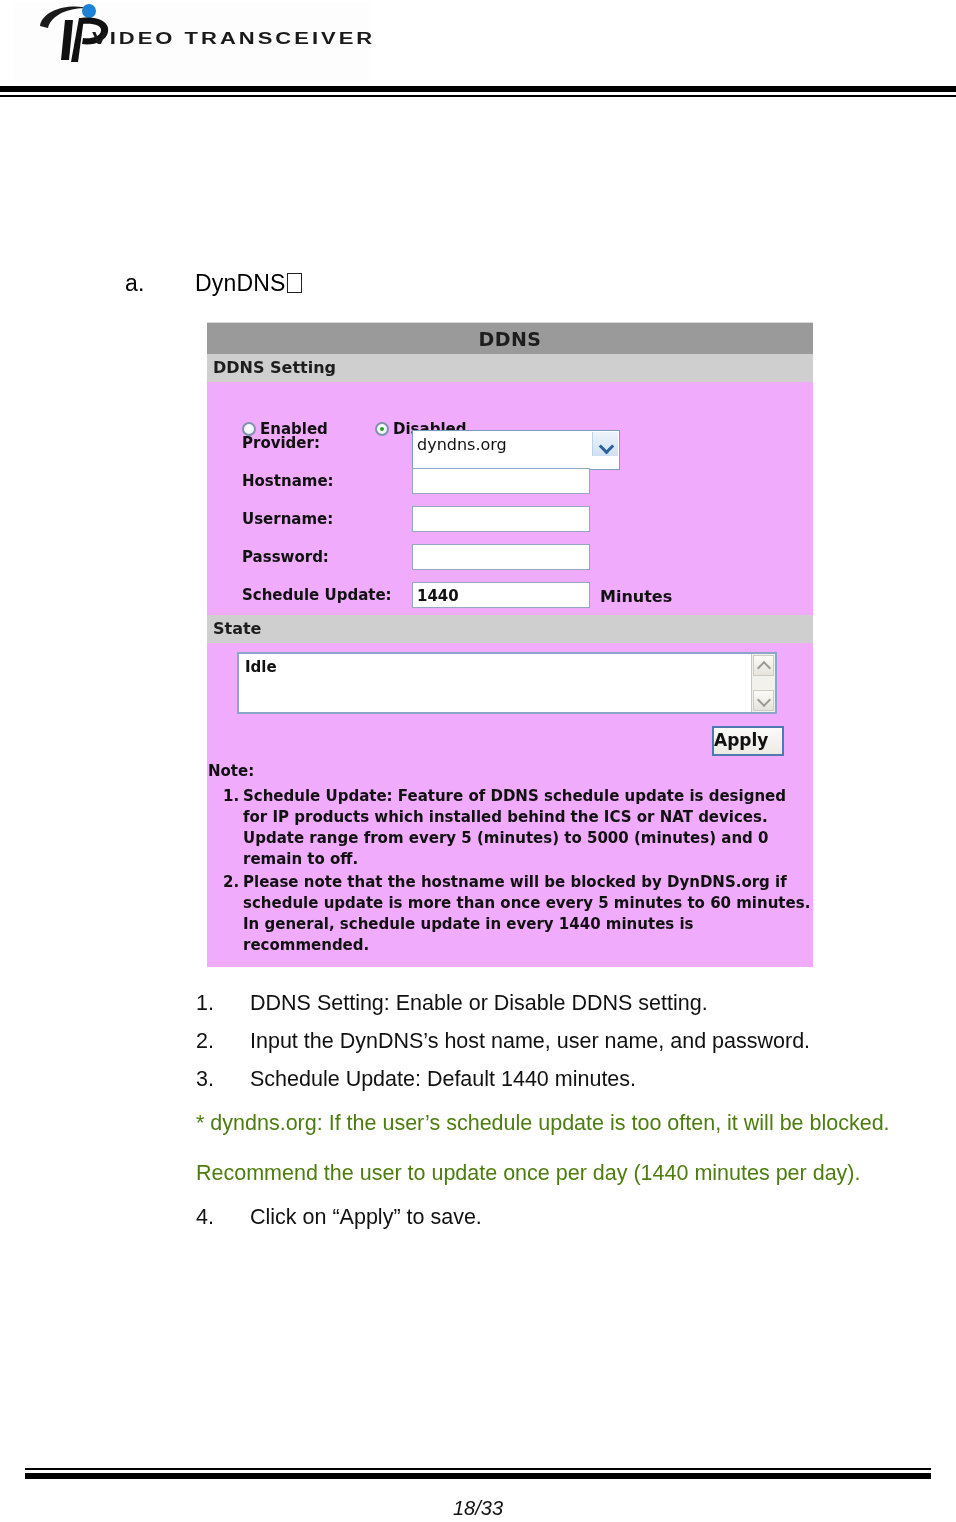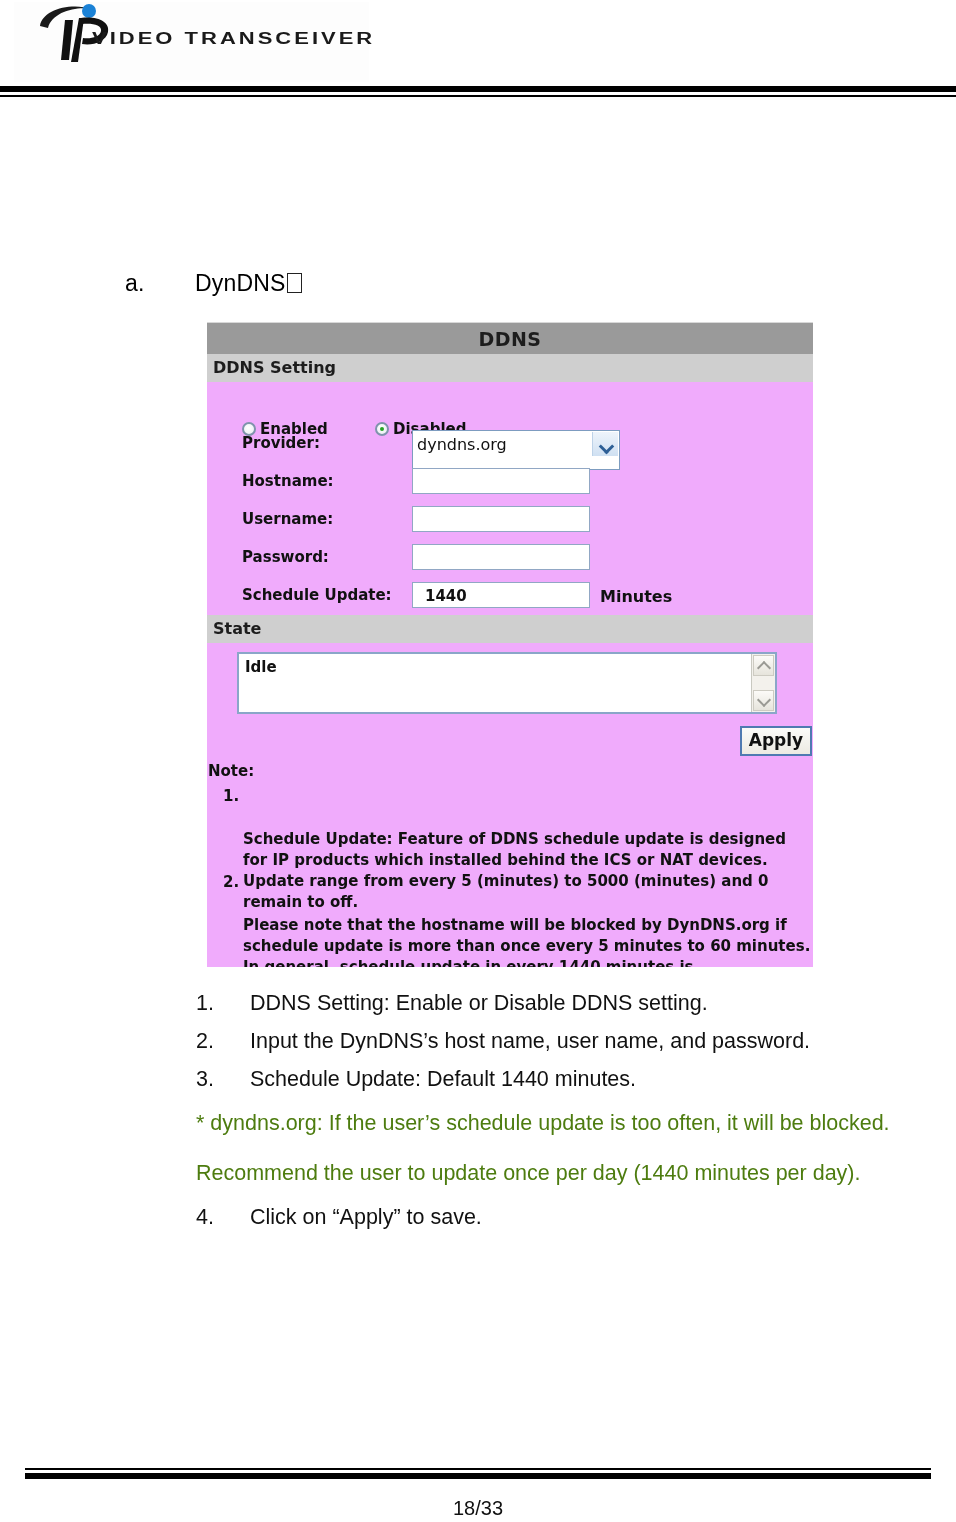--- a/index.html
+++ b/index.html
@@ -189,21 +189,21 @@
   }
   .txt-input {
     width: 178px;
     height: 26px;
     border: 1px solid #91a7c4;
     background: #ffffff;
     box-sizing: border-box;
     font-size: 15px;
     font-weight: bold;
     color: #111111;
-    padding: 2px 12px;
+    padding: 2px 4px;
     line-height: 22px;
   }
   .sel-input {
     width: 208px;
     height: 40px;
     border: 1px solid #7d9cc0;
     background: #ffffff;
     box-sizing: border-box;
     position: relative;
     font-size: 16px;
@@ -284,26 +284,24 @@
 
   .apply-btn {
     position: absolute;
     left: 505px;
     top: 404px;
     width: 72px;
     height: 30px;
     border: 2px solid #4f7ab1;
     background: linear-gradient(#fbfbf9, #eceae2);
     box-sizing: border-box;
-    text-align: center;
     font-size: 17px;
     font-weight: bold;
     color: #111111;
     line-height: 25px;
-    margin-left: 28px;
   }
 
   .note-block {
     position: absolute;
     left: 0px;
     top: 440px;
     width: 606px;
   }
   .note-title {
     position: absolute;
@@ -322,21 +320,20 @@
     line-height: 21px;
   }
   .note-item .num {
     position: absolute;
     left: 0; top: 0;
     width: 18px;
   }
   .note-item .body {
     display: block;
     margin-left: 20px;
-    margin-top: 43px;
   }
   .note-item.one { top: 24px; }
   .note-item.two { top: 110px; }
 
   
   .steps {
     position: absolute;
     left: 196px;
     top: 984px;
     width: 740px;
@@ -377,20 +374,21 @@
     background: #000000;
   }
   .footer-page {
     position: absolute;
     left: 0;
     top: 1497px;
     width: 956px;
     text-align: center;
     font-size: 20px;
     color: #111111;
+    font-style: italic;
   }
 </style>
 </head>
 <body>
 
 <div class="page-header">
   <div class="logo-box">
     <svg class="logo-mark" viewBox="0 0 120 62" xmlns="http://www.w3.org/2000/svg">
       <path d="M8 22 C10 6, 38 -2, 60 5 C44 2, 20 8, 16 24 Z" fill="#1a1a1a"></path>
       <circle cx="57" cy="7" r="7" fill="#1b82d6"></circle>

